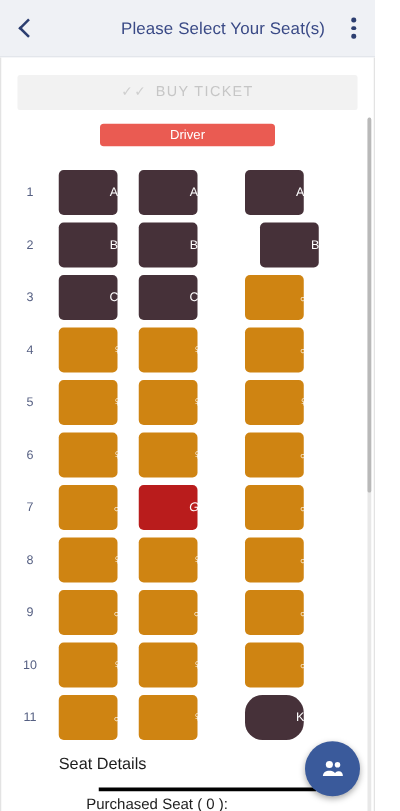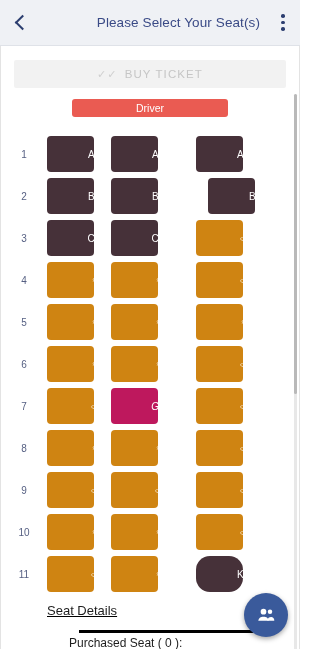--- a/index.html
+++ b/index.html
@@ -81,21 +81,21 @@
     gap: 7px;
     color: #c6c6c6;
     font-size: 11.5px;
     letter-spacing: 1.1px;
     cursor: default;
   }
   .tick-icon { font-size: 11px; color: #cfcfcf; line-height: 1; }
 
   .driver-btn {
     margin: 11px auto 0 auto;
-    width: 156px;
+    width: 140px;
     height: 18px;
     background: #ea5b52;
     border-radius: 3px;
     color: #fff;
     font-size: 10.5px;
     display: flex;
     align-items: center;
     justify-content: center;
     cursor: pointer;
   }
@@ -123,29 +123,28 @@
     color: #ffffff;
     font-size: 10px;
     cursor: pointer;
     flex: none;
     padding-left: 47px;
   }
   .seat + .seat { margin-left: 17px; }
   .aisle { width: 38px; flex: none; }
   .seat.dark     { background: #463139; }
   .seat.avail    { background: #cf8412; }
-  .seat.selected { background: #be185d; font-style: italic; }
+  .seat.selected { background: #b91c1c; font-style: italic; }
   .seat .glyph { font-size: 12px; line-height: 1; }
   .seat .glyph.f { font-size: 11px; }
 
   
   .details {
     margin-top: 8px;
     padding: 0 0 0 46px;
-    text-decoration: underline;
   }
   .details-title {
     font-size: 13px;
     color: #1d1d1d;
   }
   .divider-black {
     margin: 12px 46px 0 78px;
     height: 3px;
     background: #000;
   }

